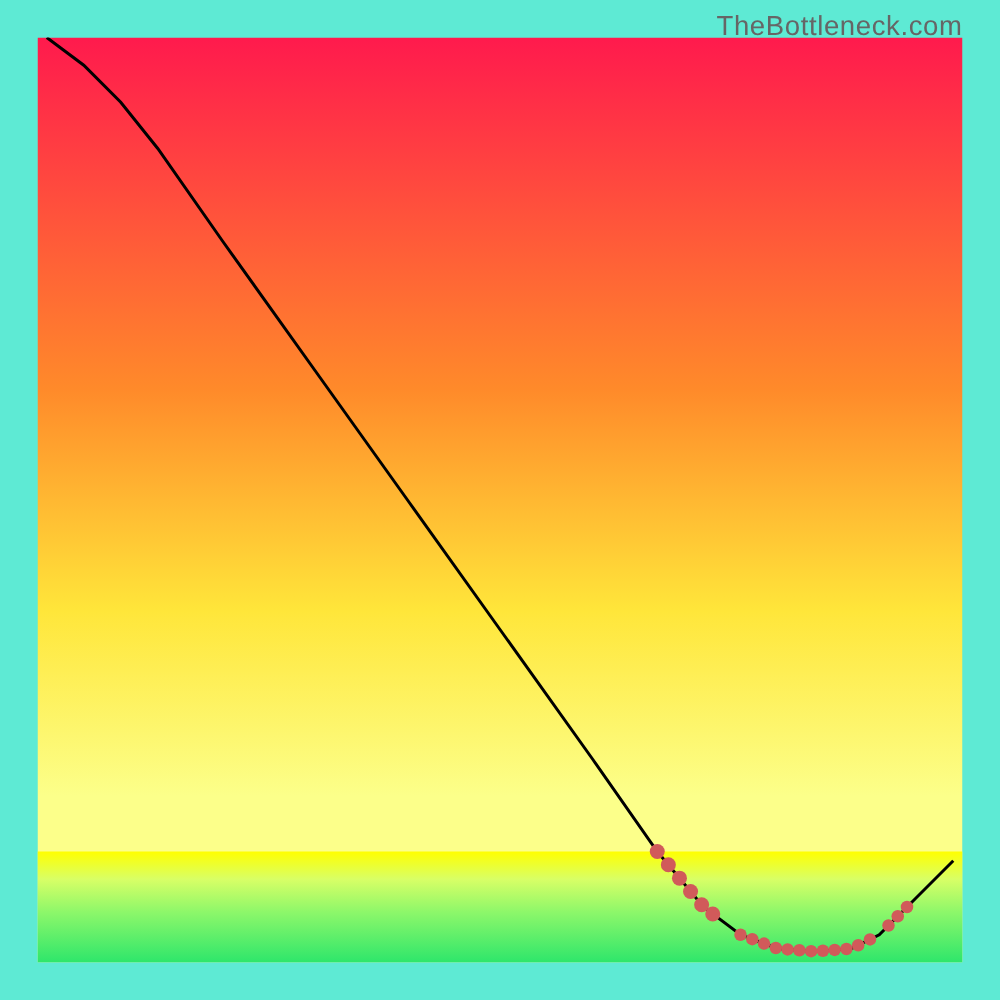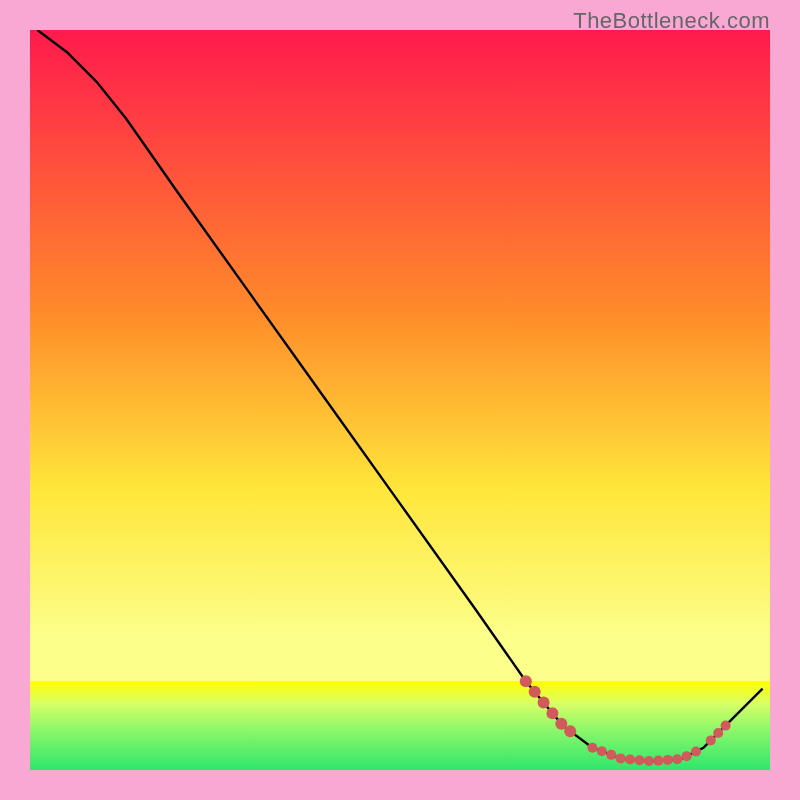--- a/index.html
+++ b/index.html
@@ -1,17 +1,17 @@
 <!DOCTYPE html>
 <html><head>
 <meta charset="utf-8">
 <style>
   html,body{margin:0;padding:0;background:#000;width:800px;height:800px;overflow:hidden;
             font-family:Arial,Helvetica,sans-serif}
-  .frame{position:absolute;left:0;top:0;width:800px;height:800px;background:#f9a8d4}
+  .frame{position:absolute;left:0;top:0;width:800px;height:800px;background:#5eead4}
   .plot{position:absolute;left:30px;top:30px;width:740px;height:740px}
   .watermark{position:absolute;top:8px;right:30px;color:#666;font-size:22px;
              letter-spacing:.5px;user-select:none}
   svg{display:block}
 </style>
 </head>
 <body>
 <div class="frame">
   <div class="watermark">TheBottleneck.com</div>
   <div class="plot">

